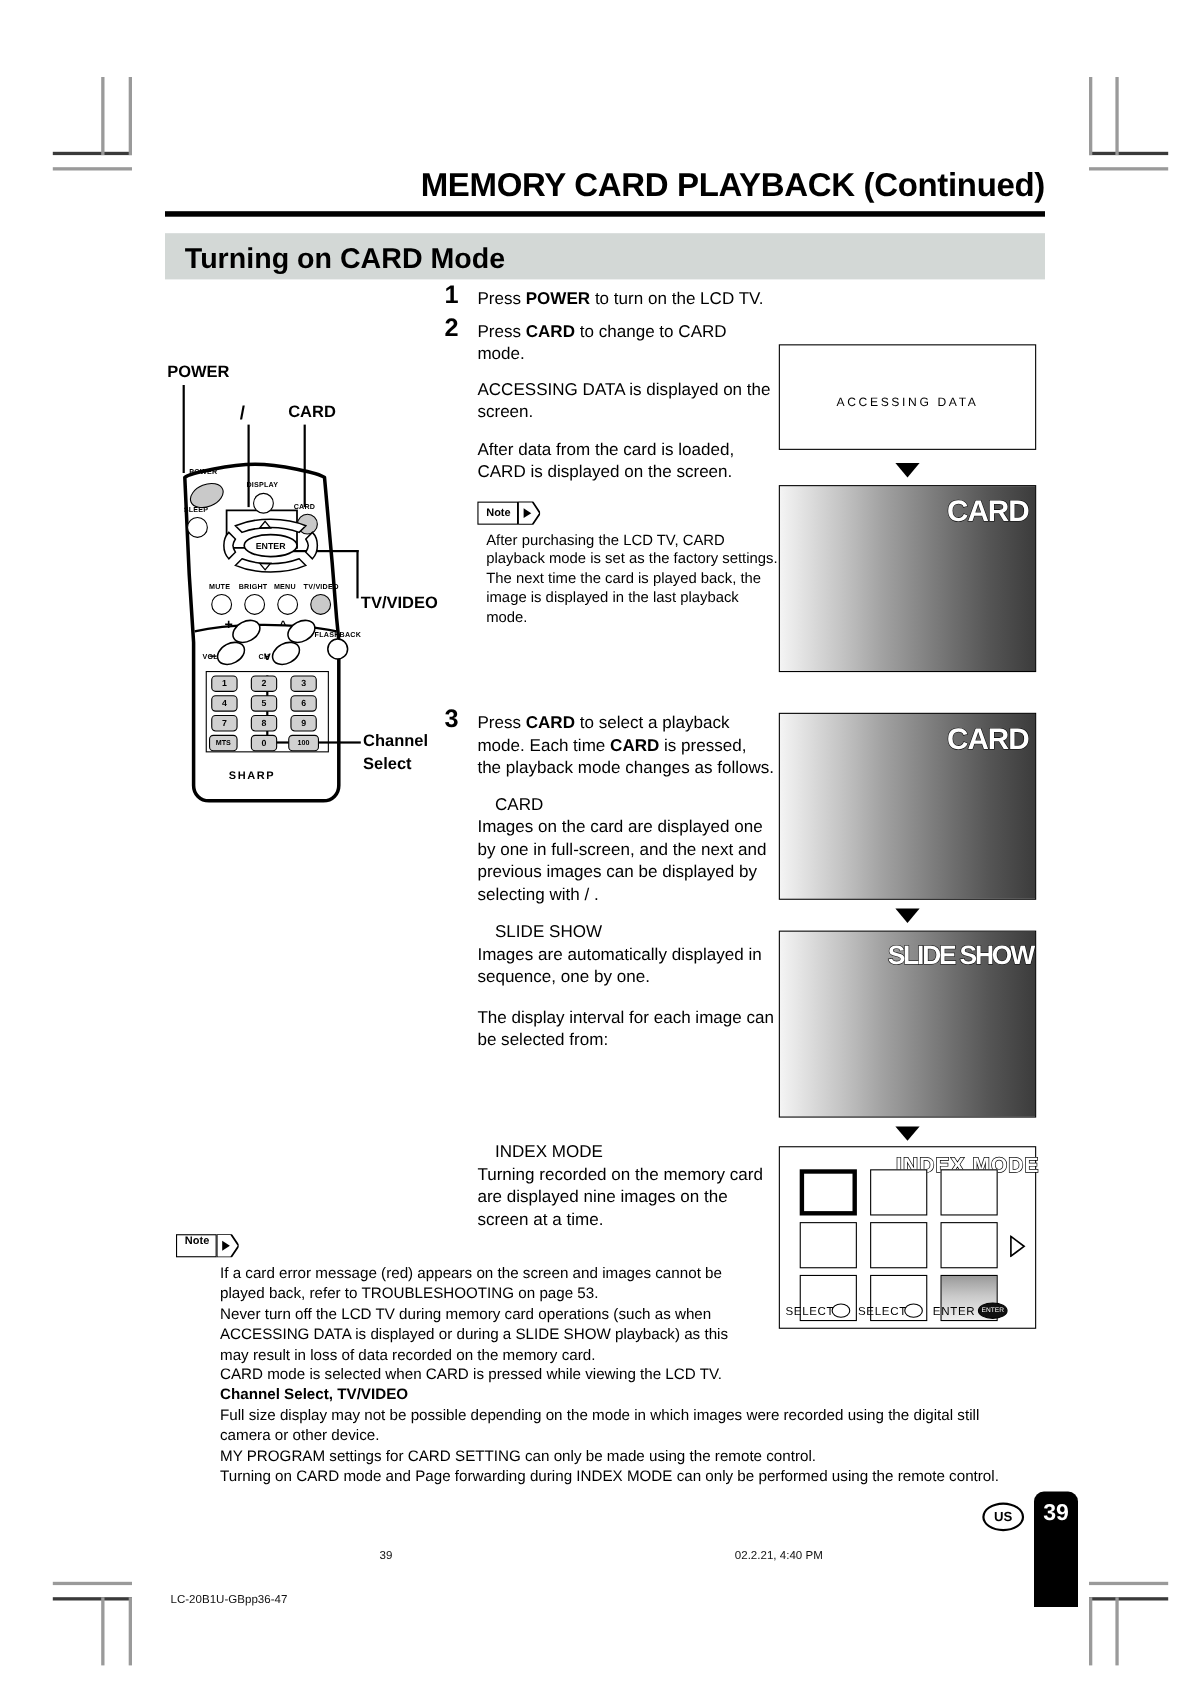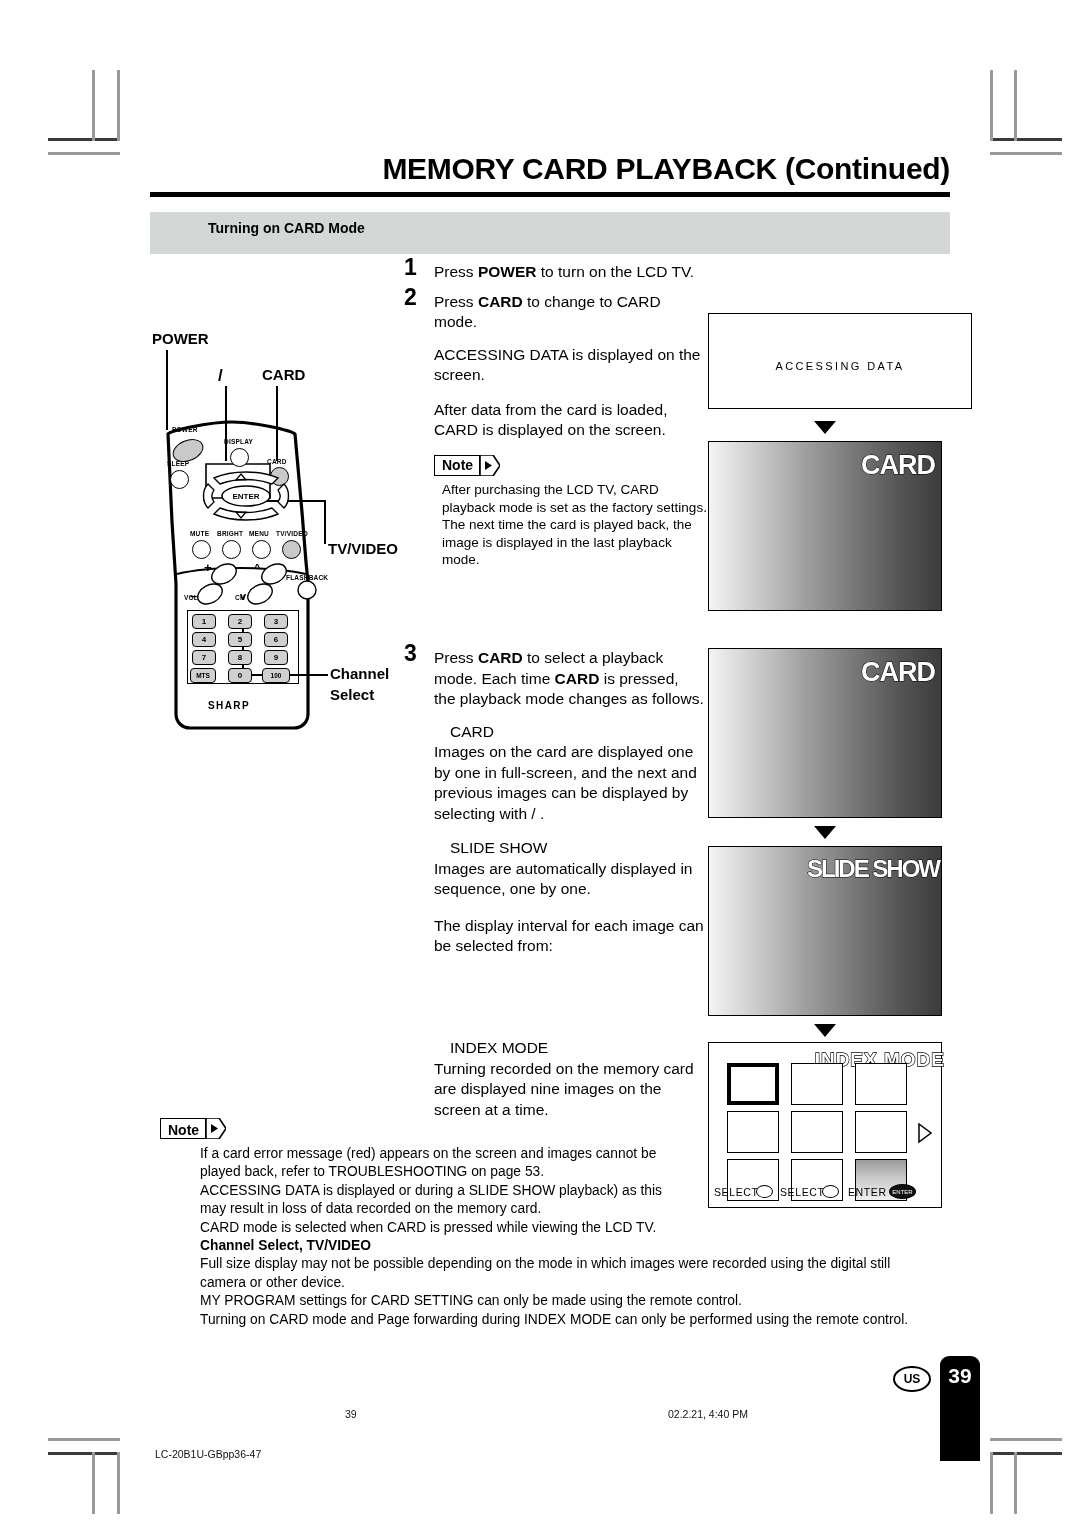--- a/index.html
+++ b/index.html
@@ -10,35 +10,35 @@
   
   .mk{position:absolute;background:#3a3a3a;}
   .mk.lt{background:#9a9a9a;}
 
   
   #header-title{position:absolute;left:150px;top:152px;width:800px;
       text-align:right;font-size:30px;font-weight:bold;letter-spacing:-.3px;}
   #header-rule{position:absolute;left:150px;top:192px;width:800px;height:5px;background:#000;}
 
   #section-band{position:absolute;left:150px;top:212px;width:800px;height:42px;background:#d3d8d6;}
-  #section-title{position:absolute;left:168px;top:220px;font-size:14px;font-weight:bold;margin-left:40px;}
+  #section-title{position:absolute;left:168px;top:220px;font-size:26px;font-weight:bold;}
 
   
   .col{position:absolute;left:404px;width:300px;font-size:15.5px;line-height:20.5px;}
   .step{position:relative;padding-left:30px;margin-bottom:9px;}
   .stepnum{position:absolute;left:0;top:-5px;font-size:23px;font-weight:bold;}
   .para{margin:0 0 14px 30px;}
   .modename{margin:0 0 0 46px;}
   .modebody{margin:0 0 14px 30px;}
   b{font-weight:bold;}
 
   
   .note-tag{position:relative;display:inline-block;height:21px;}
   .note-box{border:1.6px solid #000;height:21px;box-sizing:border-box;
-      display:flex;align-items:flex-end;padding:0 6px 0 7px;font-size:14px;font-weight:bold;}
+      display:flex;align-items:flex-start;padding:0 6px 0 7px;font-size:10px;font-weight:bold;}
   .note-arrow{position:absolute;left:100%;top:0;width:20px;height:21px;}
   .note-body{margin:5px 0 0 38px;font-size:13.5px;line-height:17.5px;}
 
   
   .screen{position:absolute;border:1.5px solid #000;box-sizing:border-box;background:#fff;}
   .grad{background:linear-gradient(to right,#f4f4f4 0%,#dcdcdc 12%,#c0c0c0 26%,
         #a2a2a2 40%,#888 54%,#6e6e6e 68%,#555 82%,#3c3c3c 100%);}
   .ossd{position:absolute;font-weight:bold;color:#fff;
       -webkit-text-stroke:1px #000;paint-order:stroke;white-space:nowrap;}
   .access-txt{position:absolute;left:0;right:0;top:46px;text-align:center;
@@ -245,21 +245,21 @@
     <div class="modename">SLIDE SHOW</div>
     <div class="modebody" style="margin-bottom:16px;">Images are automatically displayed in sequence, one by one.</div>
     <div class="modebody" style="margin-bottom:0;">The display interval for each image can be selected from:</div>
   </div>
 
   <div class="col" style="top:1038px;">
     <div class="modename">INDEX MODE</div>
     <div class="modebody">Turning recorded on the memory card are displayed nine images on the screen at a time.</div>
   </div>
 
-  <div class="screen" style="left:708px;top:313px;width:264px;height:96px;">
+  <div class="screen" style="left:708px;top:313px;width:234px;height:96px;">
     <div class="access-txt">ACCESSING DATA</div>
   </div>
   <div class="downarrow" style="left:814px;top:421px;"></div>
 
   <div class="screen grad" style="left:708px;top:441px;width:234px;height:170px;">
     <div class="ossd" style="right:6px;top:8px;font-size:27px;letter-spacing:-1px;">CARD</div>
   </div>
 
   <div class="screen grad" style="left:708px;top:648px;width:234px;height:170px;">
     <div class="ossd" style="right:6px;top:8px;font-size:27px;letter-spacing:-1px;">CARD</div>
@@ -302,20 +302,21 @@
           <span>Note</span>
         </div>
       <svg class="note-arrow" viewBox="0 0 20 21">
         <path d="M0 0 L13 0 L20 10.5 L13 21 L0 21 Z" fill="#fff" stroke="#000" stroke-width="1.6"></path>
         <path d="M5 6 L12 10.5 L5 15 Z" fill="#000"></path>
       </svg>
     </div>
     <div id="bottom-note-body">
       <div>If a card error message (red) appears on the screen and images cannot be</div>
       <div>played back, refer to TROUBLESHOOTING on page 53.</div>
+      <div>Never turn off the LCD TV during memory card operations (such as when</div>
       <div>ACCESSING DATA is displayed or during a SLIDE SHOW playback) as this</div>
       <div>may result in loss of data recorded on the memory card.</div>
       <div>CARD mode is selected when CARD is pressed while viewing the LCD TV.</div>
       <div style="font-weight:bold;">Channel Select, TV/VIDEO</div>
       <div>Full size display may not be possible depending on the mode in which images were recorded using the digital still</div>
       <div>camera or other device.</div>
       <div>MY PROGRAM settings for CARD SETTING can only be made using the remote control.</div>
       <div>Turning on CARD mode and Page forwarding during INDEX MODE can only be performed using the remote control.</div>
     </div>
   </div>

